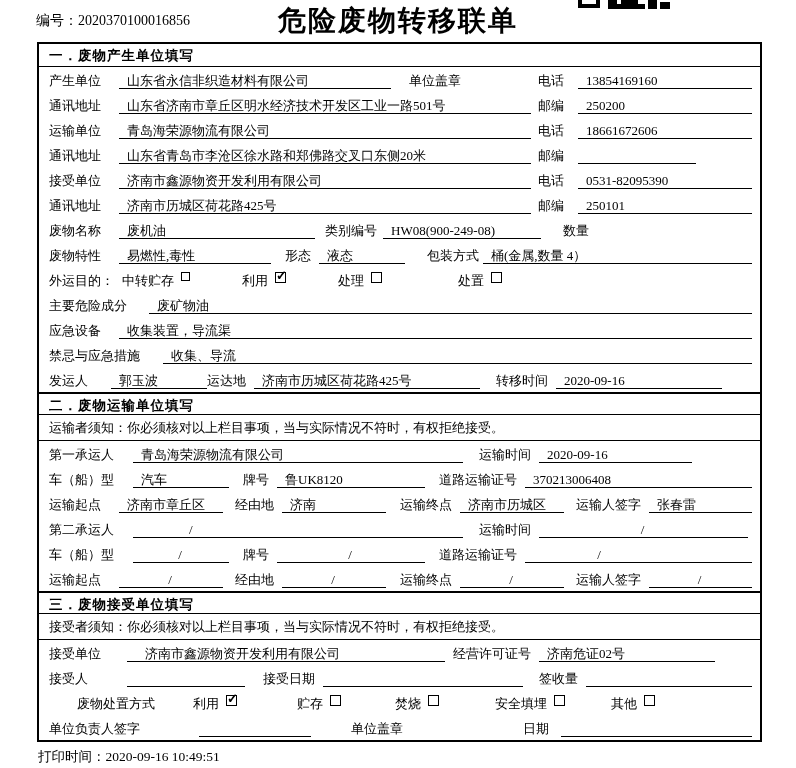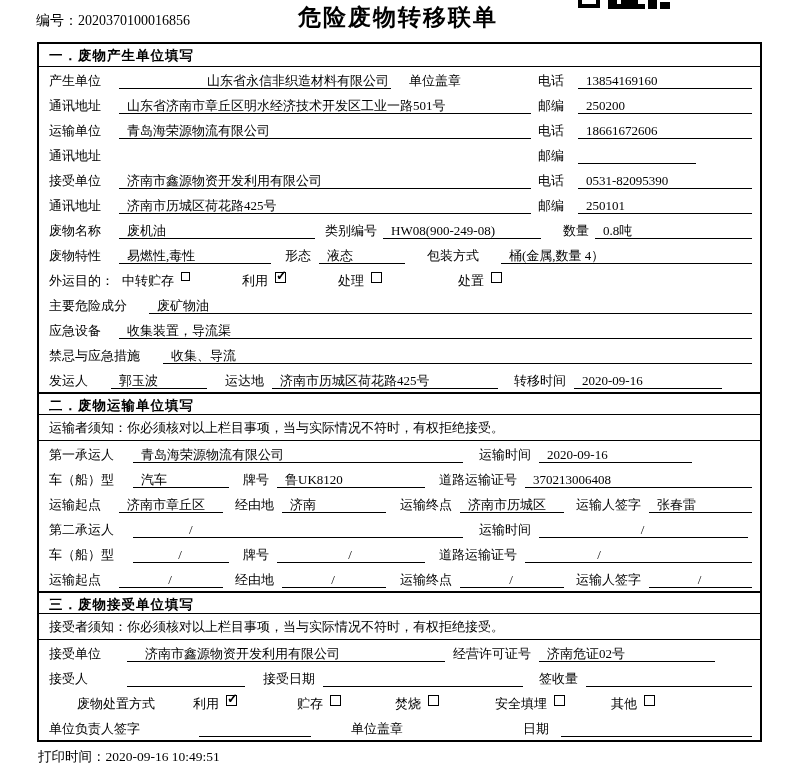--- a/index.html
+++ b/index.html
@@ -4,21 +4,21 @@
 <style>
   * { box-sizing: border-box; margin: 0; padding: 0; }
   html,body { background:#fff; }
   .page {
     position: relative; width: 796px; height: 768px; background: #fff;
     font-family: "Liberation Serif", "DejaVu Serif", serif;
     color: #000; overflow: hidden;
   }
   .serial { position:absolute; left:36px; top:12px; font-size:14px; white-space:nowrap; }
   .title  { position:absolute; left:0; right:0; top:2px; text-align:center;
-            font-size:23px; font-weight:bold; letter-spacing:2px; }
+            font-size:28px; font-weight:bold; letter-spacing:2px; }
   
   .qr { position:absolute; left:578px; top:0; width:92px; height:9px; overflow:hidden; }
   .qr div { position:absolute; background:#000; }
   .qr .sq { background:transparent; border:4px solid #000; width:22px; height:22px; left:0; top:-14px; }
 
   .form { position:absolute; left:37px; top:42px; width:725px; border:2px solid #000; background:#fff; }
   .sec-h { font-weight:bold; font-size:13.5px; height:23px; line-height:20px;
            padding:2px 8px 0 10px; border-bottom:1px solid #000; letter-spacing:1px;}
   .sec-h.mid { border-top:2px solid #000; }
   .notice { height:26px; display:flex; align-items:center; padding:0 8px 0 10px;
@@ -59,21 +59,21 @@
       <div style="left:70px;top:0;width:9px;height:9px;"></div>
       <div style="left:82px;top:2px;width:10px;height:7px;"></div>
   </div>
 
   <div class="form">
 
     <div class="sec-h">一．废物产生单位填写</div>
 
     <div class="row">
       <span class="lbl" style="width:62px;margin-right:8px;">产生单位</span>
-      <span class="u" style="width:272px;text-align:right;">山东省永信非织造材料有限公司</span>
+      <span class="u" style="width:272px;">山东省永信非织造材料有限公司</span>
       <span class="lbl" style="margin-left:18px;">单位盖章</span>
       <span class="grp-r">
         <span class="lbl">电话</span>
         <span class="u">13854169160</span>
       </span>
     </div>
 
     <div class="row">
       <span class="lbl" style="width:62px;margin-right:8px;">通讯地址</span>
       <span class="u" style="width:412px;">山东省济南市章丘区明水经济技术开发区工业一路501号</span>
@@ -87,20 +87,21 @@
       <span class="lbl" style="width:62px;margin-right:8px;">运输单位</span>
       <span class="u" style="width:412px;">青岛海荣源物流有限公司</span>
       <span class="grp-r">
         <span class="lbl">电话</span>
         <span class="u">18661672606</span>
       </span>
     </div>
 
     <div class="row">
       <span class="lbl" style="width:62px;margin-right:8px;">通讯地址</span>
+      <span class="u" style="width:412px;">山东省青岛市李沧区徐水路和郑佛路交叉口东侧20米</span>
       <span class="grp-r">
         <span class="lbl">邮编</span>
         <span class="u" style="margin-right:56px;"></span>
       </span>
     </div>
 
     <div class="row">
       <span class="lbl" style="width:62px;margin-right:8px;">接受单位</span>
       <span class="u" style="width:412px;">济南市鑫源物资开发利用有限公司</span>
       <span class="grp-r">
@@ -117,30 +118,29 @@
         <span class="u">250101</span>
       </span>
     </div>
 
     <div class="row">
       <span class="lbl" style="width:62px;margin-right:8px;">废物名称</span>
       <span class="u" style="width:196px;">废机油</span>
       <span class="lbl" style="margin-left:10px;">类别编号</span>
       <span class="u" style="width:158px;margin-left:6px;">HW08(900-249-08)</span>
       <span class="lbl" style="margin-left:22px;">数量</span>
-      <span class="u fill" style="margin-left:6px;">0.8吨</span>
     </div>
 
     <div class="row">
       <span class="lbl" style="width:62px;margin-right:8px;">废物特性</span>
       <span class="u" style="width:152px;">易燃性,毒性</span>
       <span class="lbl" style="margin-left:14px;">形态</span>
       <span class="u" style="width:86px;margin-left:8px;">液态</span>
       <span class="lbl" style="margin-left:22px;">包装方式</span>
-      <span class="u fill" style="margin-left:22px;">桶(金属,数量 4）</span>
+      <span class="u fill" style="margin-left:4px;">桶(金属,数量 4）</span>
     </div>
 
     <div class="row">
       <span class="lbl">外运目的：</span>
       <span class="opt" style="margin-left:8px;">
         <span class="lbl">中转贮存</span>
         <span class="cb sm"></span>
       </span>
       <span class="opt" style="margin-left:52px;">
         <span class="lbl">利用</span>
@@ -167,21 +167,21 @@
     </div>
 
     <div class="row">
       <span class="lbl" style="width:106px;margin-right:8px;">禁忌与应急措施</span>
       <span class="u fill">收集、导流</span>
     </div>
 
     <div class="row">
       <span class="lbl" style="width:54px;margin-right:8px;">发运人</span>
       <span class="u" style="width:96px;">郭玉波</span>
-      <span class="lbl" style="margin-left:18px;">运达地</span>
+      <span class="lbl" style="margin-left:0;">运达地</span>
       <span class="u" style="width:226px;margin-left:8px;">济南市历城区荷花路425号</span>
       <span class="lbl" style="margin-left:16px;">转移时间</span>
       <span class="u fill" style="margin-left:8px;margin-right:30px;">2020-09-16</span>
     </div>
 
     <div class="sec-h mid">二．废物运输单位填写</div>
     <div class="notice">运输者须知：你必须核对以上栏目事项，当与实际情况不符时，有权拒绝接受。</div>
 
     <div class="row">
       <span class="lbl" style="width:76px;margin-right:8px;">第一承运人</span>

